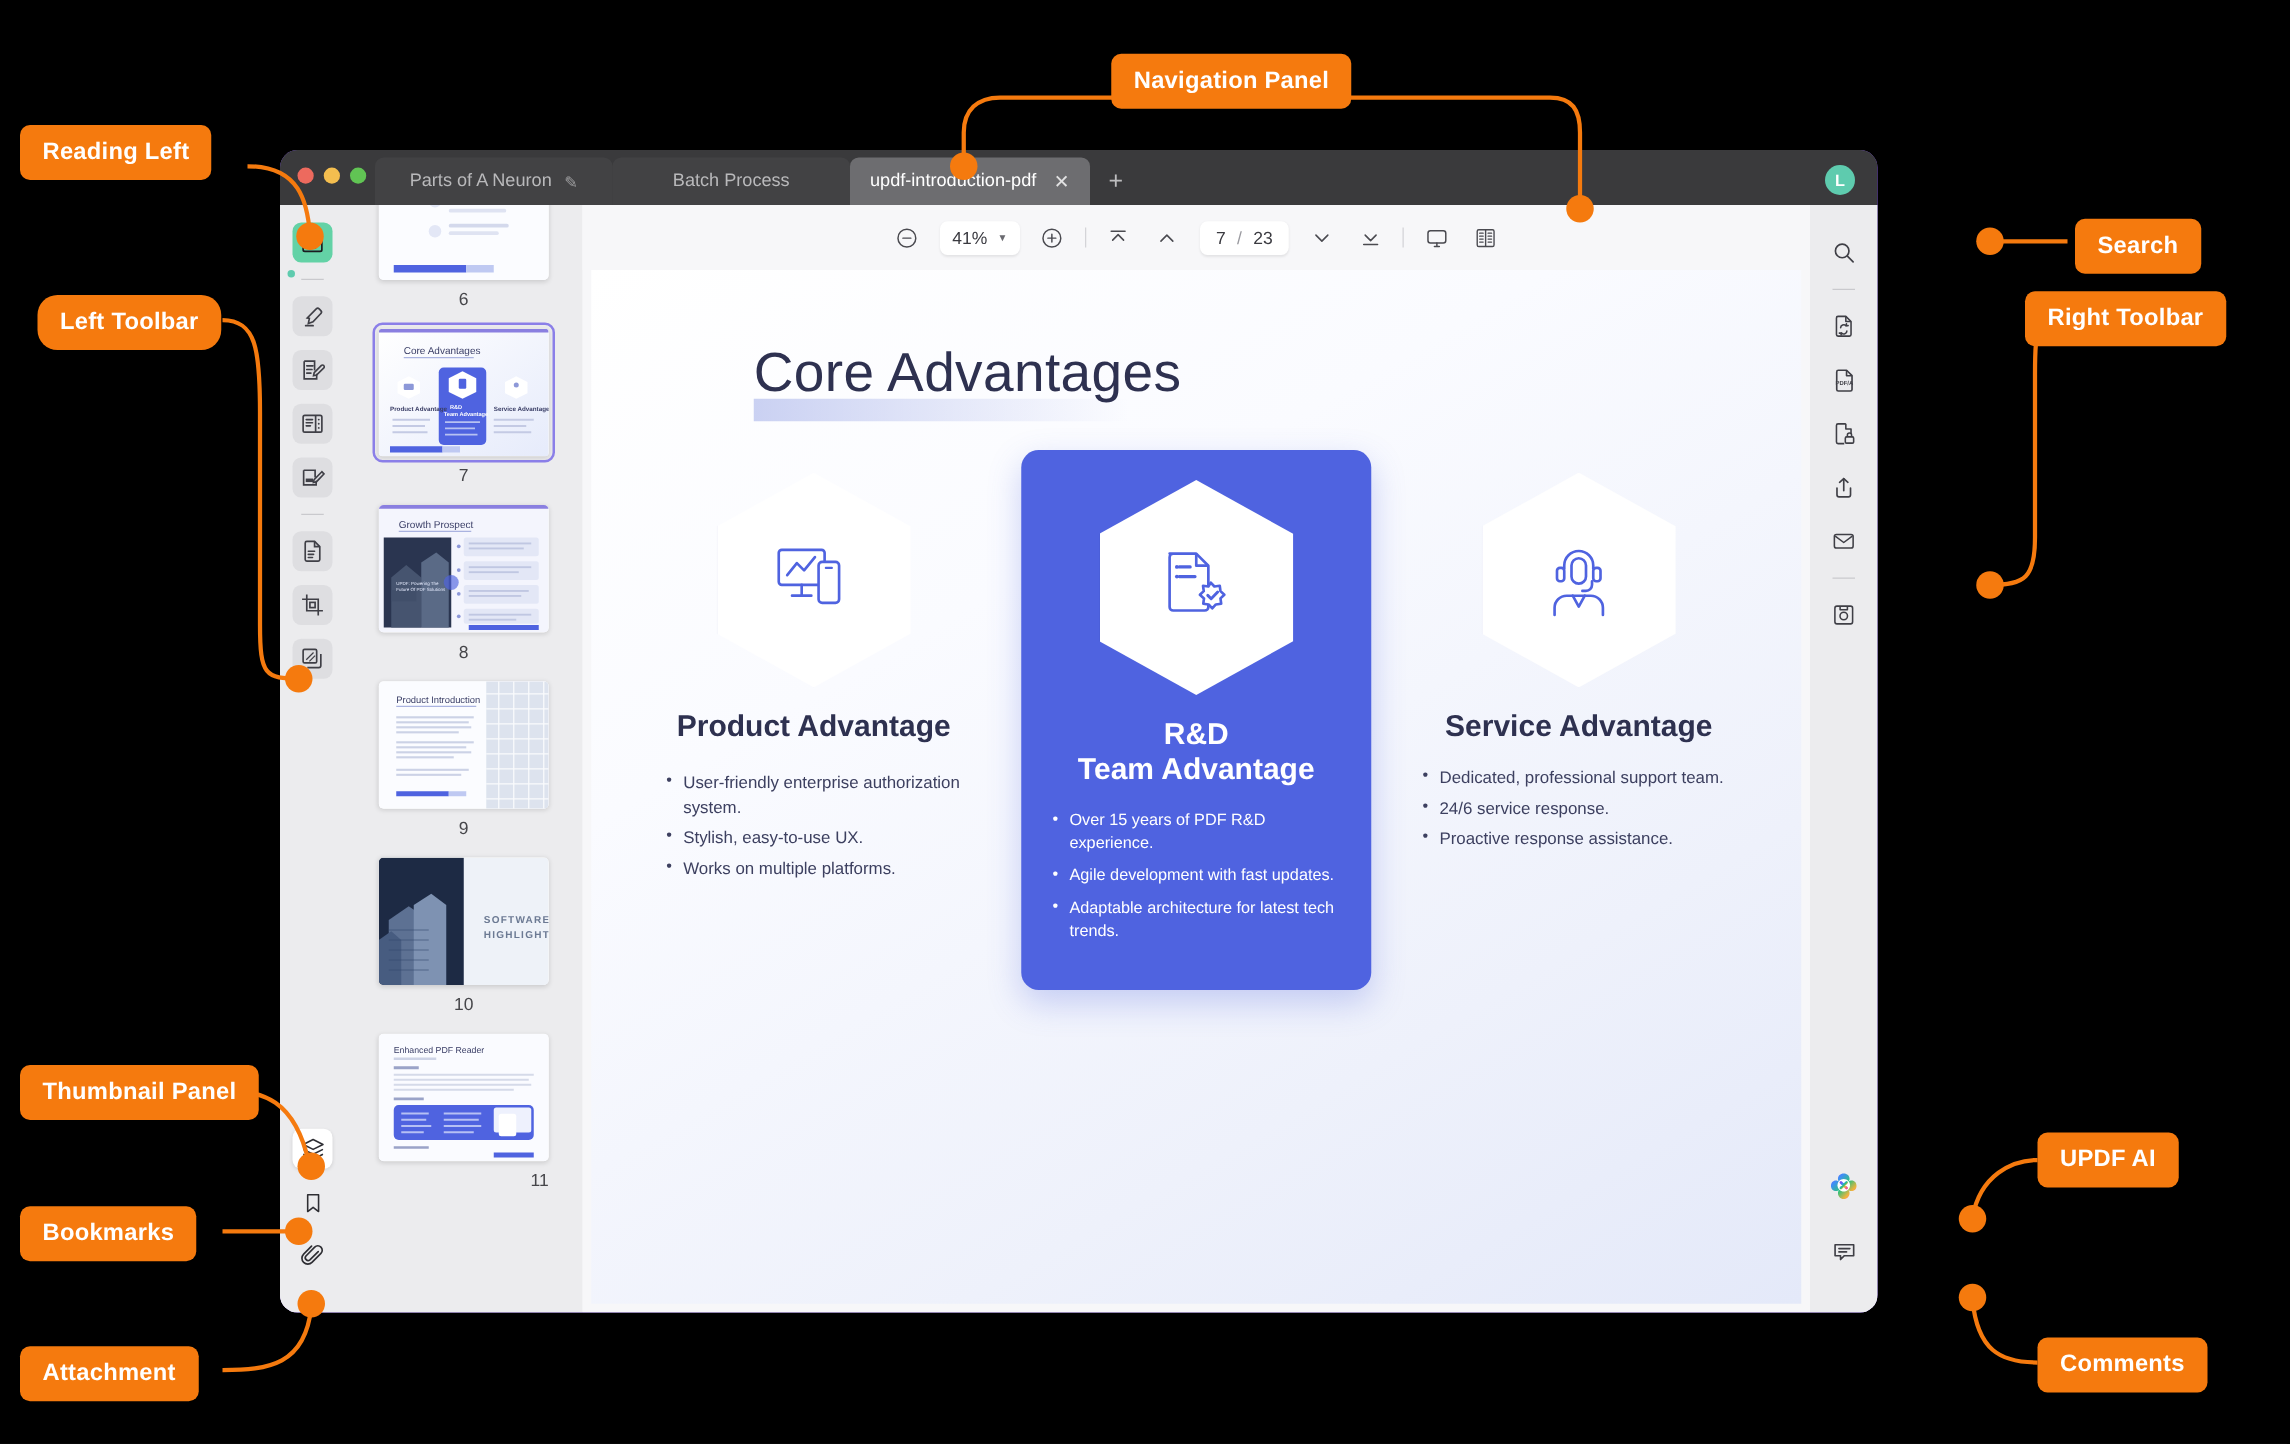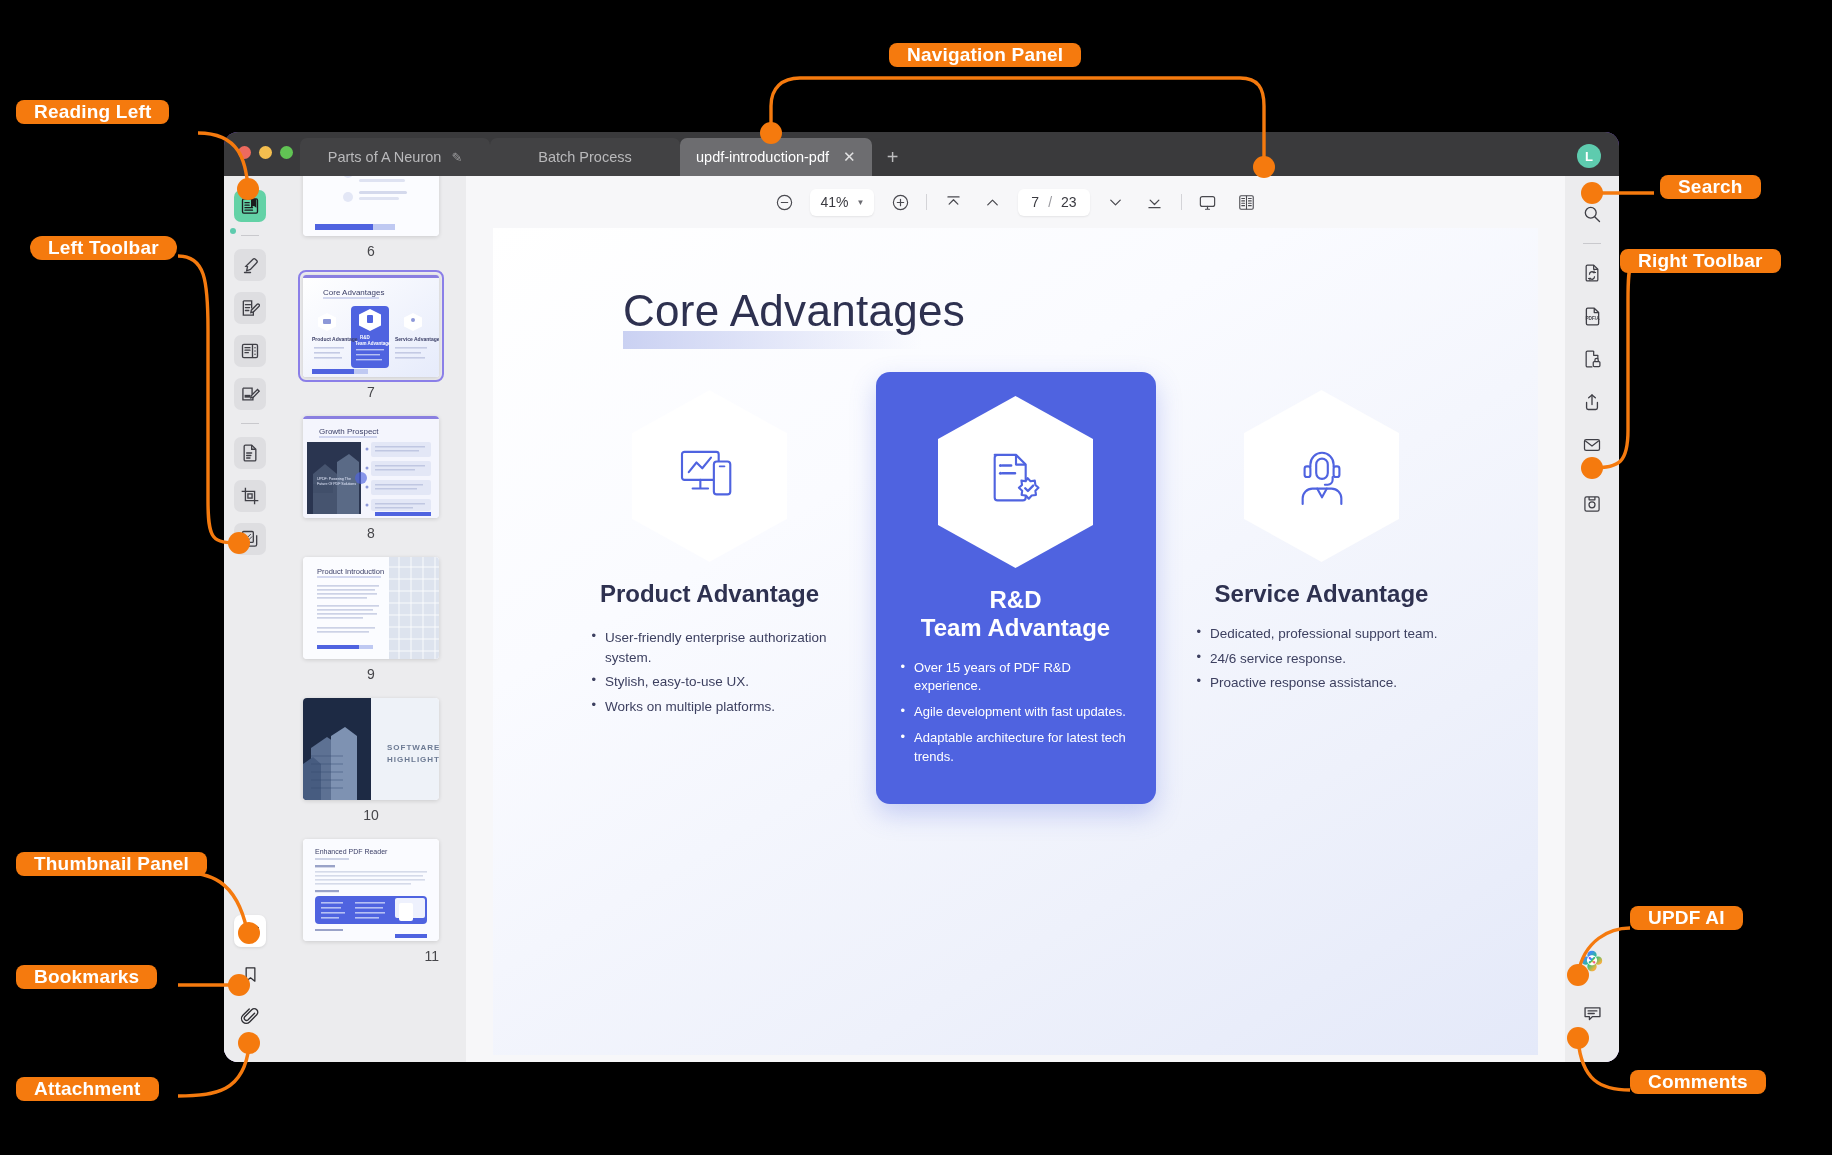--- a/index.html
+++ b/index.html
@@ -12,38 +12,37 @@
   #root { position: relative; width: 1832px; height: 1155px; background: #000; }
 
   
   .callout {
     position: absolute;
     background: #F57A0E;
     color: #fff;
     font-weight: bold;
     font-size: 19px;
     border-radius: 8px;
-    padding: 1px 18px;
+    padding: 11px 18px;
     white-space: nowrap;
     letter-spacing: .2px;
     z-index: 40;
   }
   .conn { position: absolute; z-index: 35; pointer-events: none; }
 
   
   #app {
     position: absolute;
     left: 224px; top: 120px;
-    width: 1395px; height: 930px;
+    width: 1278px; height: 930px;
     background: #8b5cf6;
     border-radius: 14px;
     overflow: hidden;
     z-index: 20;
     box-shadow: 0 8px 40px rgba(0,0,0,.6);
-    margin-top: 12px;
   }
 
   
   #titlebar {
     position: relative;
     height: 44px;
     background: #3a3a3c;
     display: flex;
     align-items: flex-end;
   }
@@ -247,21 +246,21 @@
     </g>
   </svg>
 
   <div class="callout" style="left:16px;top:100px;"><span>Reading Left</span></div>
   <div class="callout" style="left:30px;top:236px;border-radius:16px;"><span>Left Toolbar</span></div>
   <div class="callout" style="left:16px;top:852px;"><span>Thumbnail Panel</span></div>
   <div class="callout" style="left:16px;top:965px;text-align:right;"><span>Bookmarks</span></div>
   <div class="callout" style="left:16px;top:1077px;"><span>Attachment</span></div>
   <div class="callout" style="left:889px;top:43px;"><span>Navigation Panel</span></div>
   <div class="callout" style="left:1660px;top:175px;"><span>Search</span></div>
-  <div class="callout" style="left:1620px;top:233px;margin-top:16px;"><span>Right Toolbar</span></div>
+  <div class="callout" style="left:1620px;top:233px;"><span>Right Toolbar</span></div>
   <div class="callout" style="left:1630px;top:906px;"><span>UPDF AI</span></div>
   <div class="callout" style="left:1630px;top:1070px;"><span>Comments</span></div>
 
   <div id="app">
 
     <div id="titlebar">
       <div class="traffic">
         <div class="tl r"></div>
         <div class="tl y"></div>
         <div class="tl g"></div>

